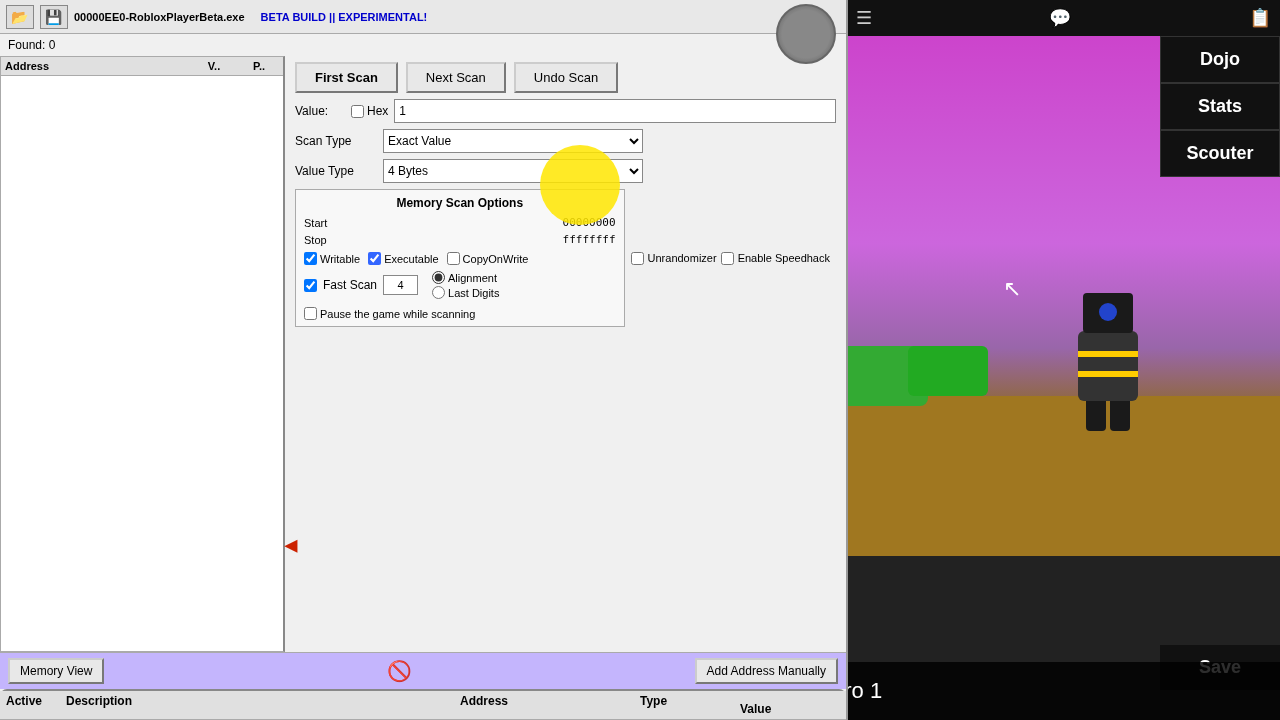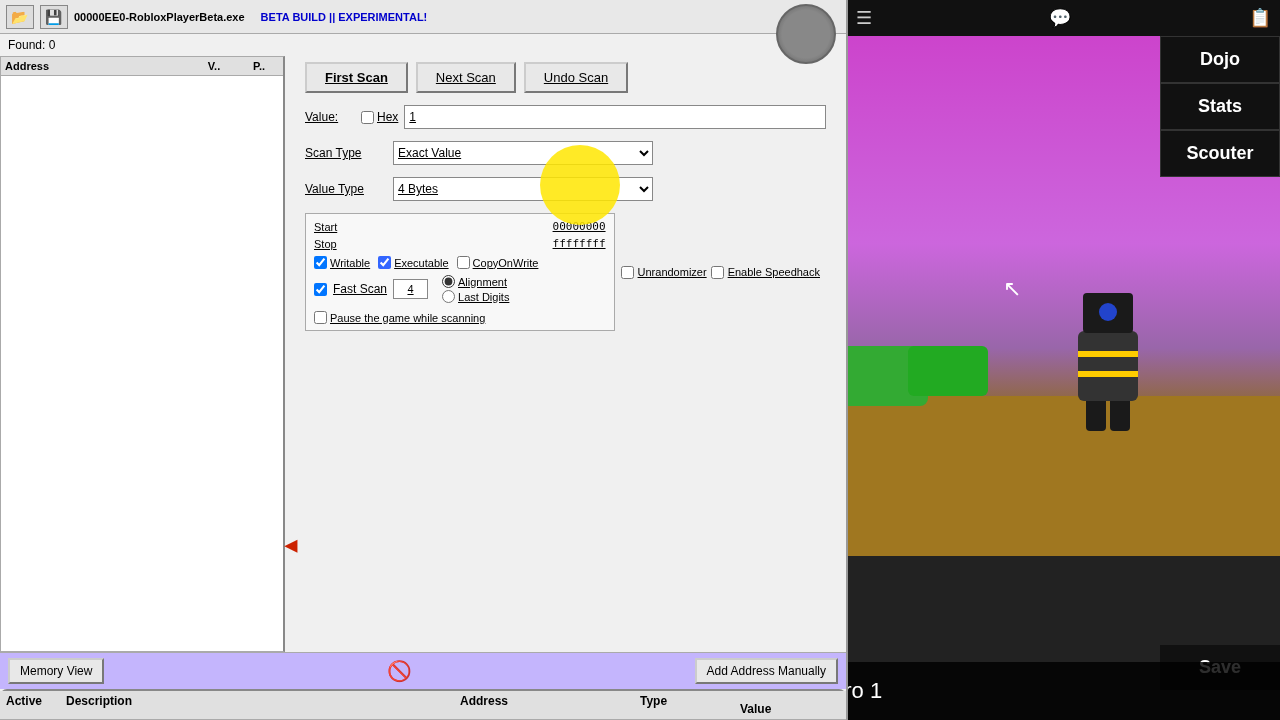--- a/index.html
+++ b/index.html
@@ -109,25 +109,24 @@
     .prev-col { width: 40px; text-align: center; }
 
     #address-list-body {
       flex: 1;
       background: #fff;
     }
 
     
     #scan-controls {
       flex: 1;
-      padding: 6px 20px;
+      padding: 6px 10px;
       display: flex;
       flex-direction: column;
-      gap: 12px;
-      text-decoration: underline;
+      gap: 6px;
     }
 
     
     #scan-buttons {
       display: flex;
       gap: 8px;
       align-items: center;
     }
 
     .scan-btn {
@@ -637,20 +636,21 @@
           <option>Float</option>
           <option>Double</option>
           <option>String</option>
           <option>Array of byte</option>
         </select>
       </div>
 
       <div id="scan-and-options">
         <div id="scan-left">
           <div id="memory-scan-options">
+            <div id="mem-scan-title">Memory Scan Options</div>
 
             <div class="mem-row">
               <span class="mem-label">Start</span>
               <span class="mem-value">00000000</span>
             </div>
             <div class="mem-row">
               <span class="mem-label">Stop</span>
               <span class="mem-value">ffffffff</span>
             </div>
 

